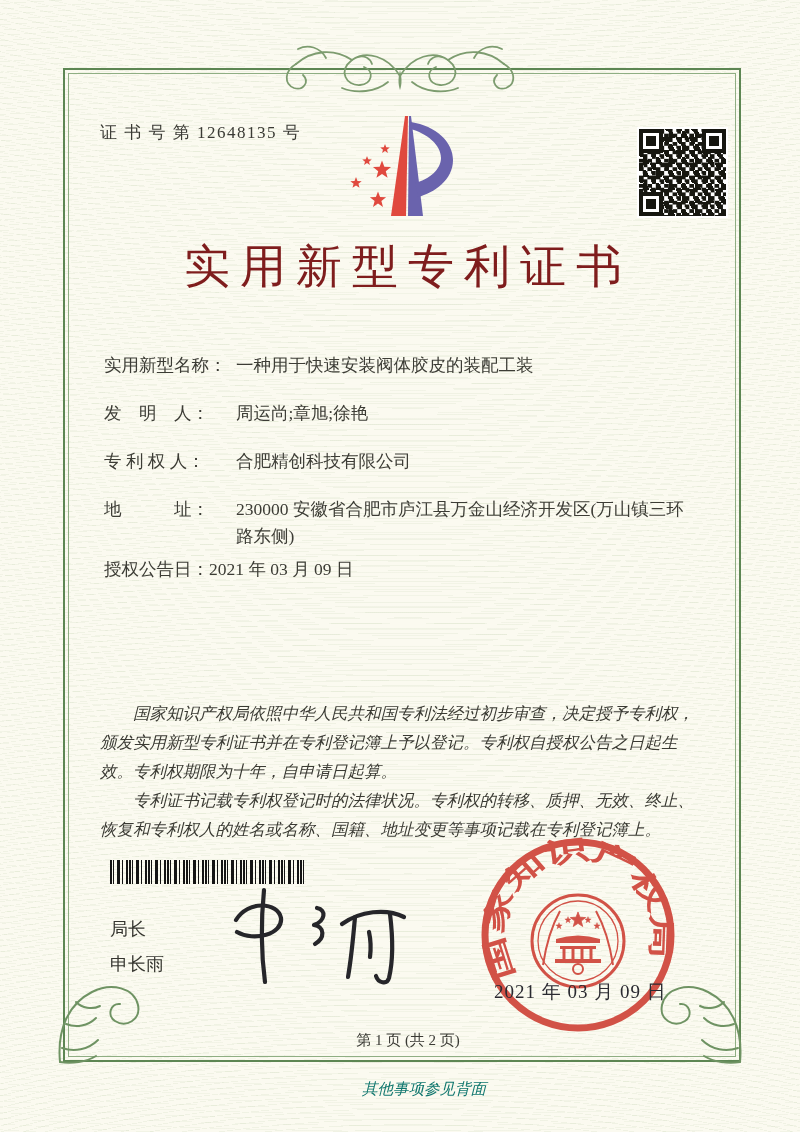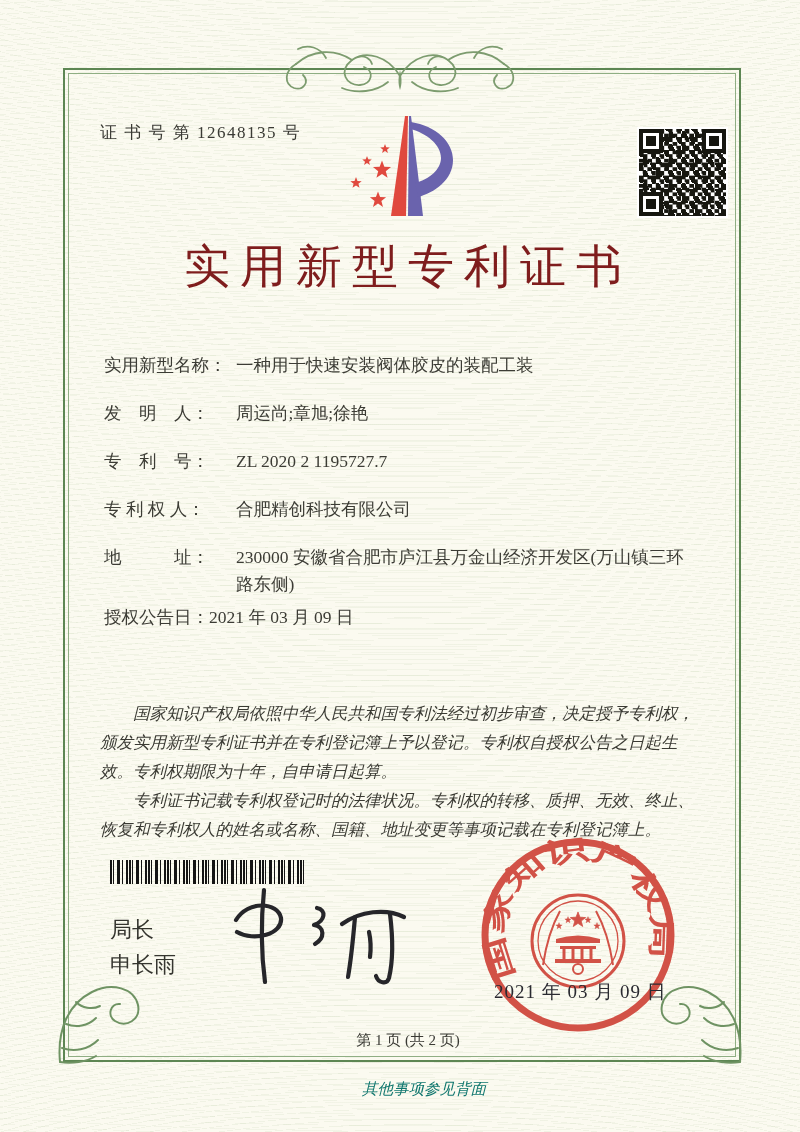--- a/index.html
+++ b/index.html
@@ -35,21 +35,21 @@
   .gp-label{white-space:nowrap;}
   .paras{position:absolute;left:100px;top:667px;width:604px;font-size:16.5px;line-height:29px;
         color:#3a3a33;font-style:italic;margin-top:32px;}
   .paras p{margin:0;text-indent:2em;}
   .barcode{position:absolute;left:110px;top:860px;width:196px;height:24px;
         background:repeating-linear-gradient(90deg,#141414 0 2px,transparent 2px 3px,#141414 3px 4px,
           transparent 4px 7px,#141414 7px 10px,transparent 10px 12px,#141414 12px 13px,transparent 13px 16px,
           #141414 16px 18px,transparent 18px 19px);}
   .seal{position:absolute;left:477px;top:834px;width:202px;height:202px;z-index:4;opacity:0.93;}
   .seal-date{position:absolute;left:494px;top:979px;font-size:19px;color:#2a2a31;letter-spacing:1px;z-index:5;}
-  .director{position:absolute;left:110px;top:912px;font-size:22px;line-height:35px;color:#35352f;}
+  .director{position:absolute;left:110px;top:912px;font-size:18px;line-height:35px;color:#35352f;}
   .signature{position:absolute;left:220px;top:880px;width:195px;height:108px;z-index:2;}
   .page-no{position:absolute;left:0;top:1031px;width:100%;text-align:center;font-size:15px;color:#3a3a34;}
   .back-note{position:absolute;left:16px;top:1079px;width:100%;text-align:center;font-size:15.5px;
         font-style:italic;color:#0f766e;}
 </style>
 </head>
 <body>
 
 <div class="page">
 
@@ -125,24 +125,20 @@
   <div class="title">实用新型专利证书</div>
 
   <div class="fields">
     <div class="f-row">
       <span class="f-label">实用新型名称：</span>
       <span class="f-value">一种用于快速安装阀体胶皮的装配工装</span>
     </div>
     <div class="f-row">
       <span class="f-label">发　明　人：</span>
       <span class="f-value">周运尚;章旭;徐艳</span>
-    </div>
-    <div class="f-row">
-      <span class="f-label">专　利　号：</span>
-      <span class="f-value">ZL 2020 2 1195727.7</span>
     </div>
     <div class="f-row">
       <span class="f-label">专 利 权 人：</span>
       <span class="f-value">合肥精创科技有限公司</span>
     </div>
     <div class="f-row" style="margin-bottom:6px;">
       <span class="f-label">地　　　址：</span>
       <span class="f-value">230000 安徽省合肥市庐江县万金山经济开发区(万山镇三环路东侧)</span>
     </div>
     <div class="grant-row">

